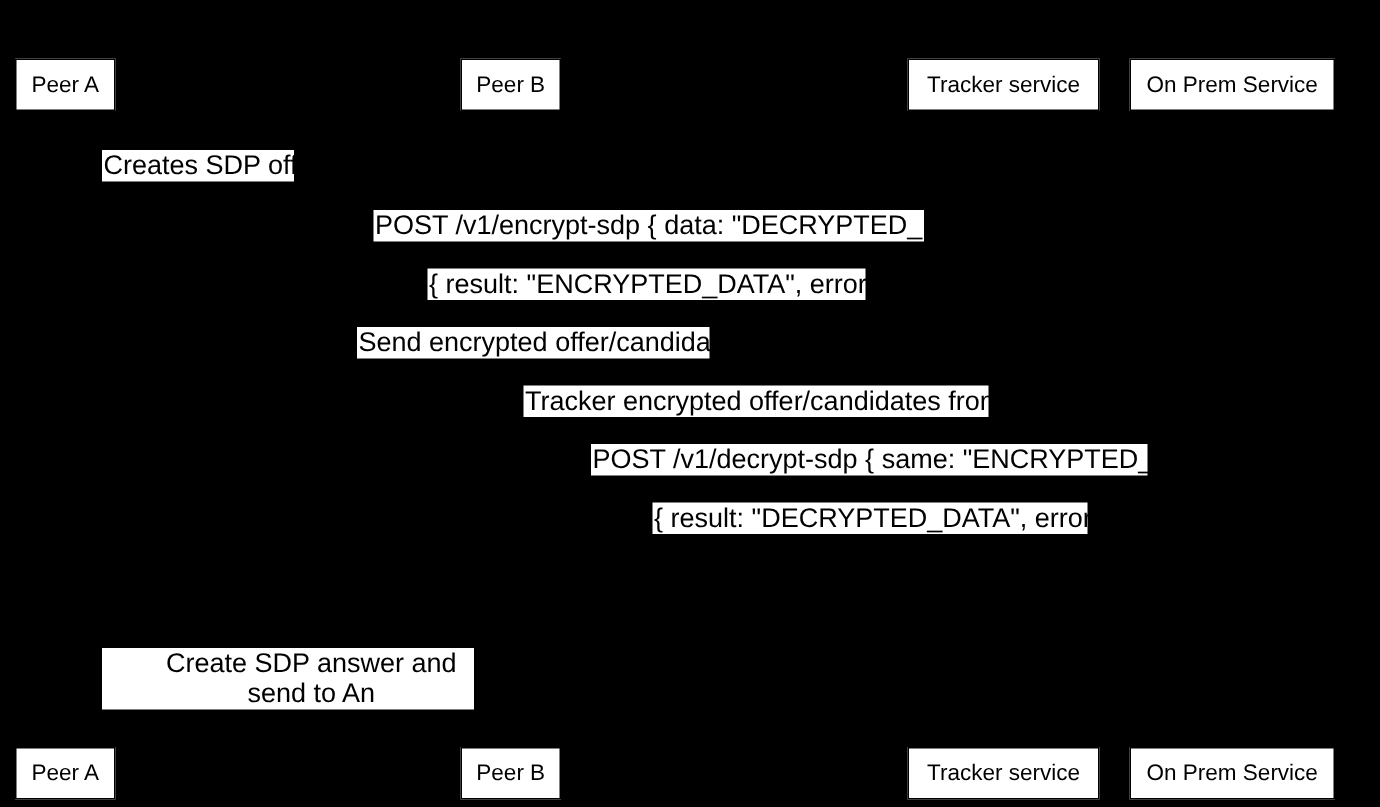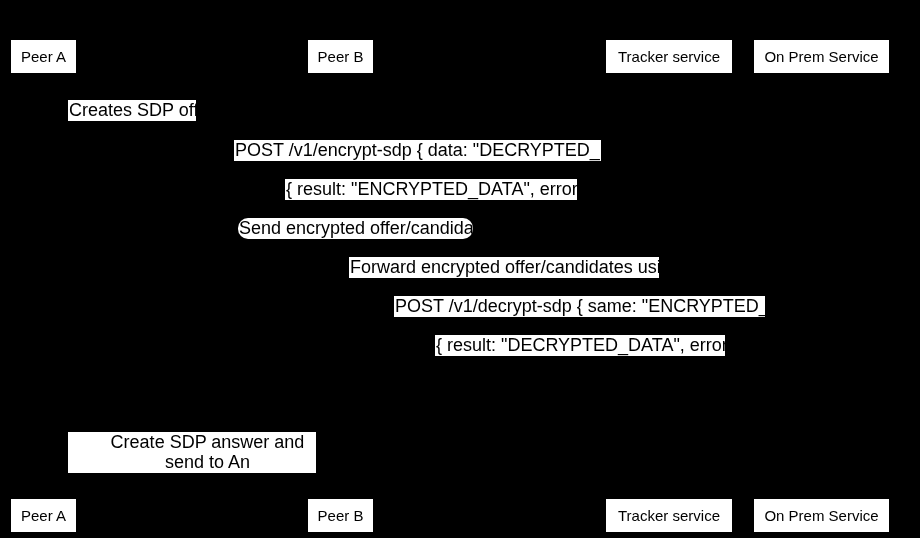--- a/index.html
+++ b/index.html
@@ -86,27 +86,27 @@
   </div>
   <div class="participant" style="left:605px; top:22px; width:128px; height:35px;">
     <span>Tracker service</span>
   </div>
   <div class="participant" style="left:753px; top:22px; width:137px; height:35px;">
     <span>On Prem Service</span>
   </div>
 
   <div class="msg-label" style="left:68px; top:83px; width:128px; height:21px;">Creates SDP offer</div>
 
-  <div class="msg-label" style="left:234px; top:123px; width:367px; height:21px;">POST /v1/encrypt-sdp { data: "DECRYPTED_DATA" }</div>
+  <div class="msg-label" style="left:249px; top:123px; width:367px; height:21px;">POST /v1/encrypt-sdp { data: "DECRYPTED_DATA" }</div>
 
   <div class="msg-label" style="left:285px; top:162px; width:292px; height:21px;">{ result: "ENCRYPTED_DATA", error: null }</div>
 
-  <div class="msg-label" style="left:238px; top:201px; width:235px; height:21px;border-radius:10px;">Send encrypted offer/candidates</div>
+  <div class="msg-label" style="left:238px; top:201px; width:235px; height:21px;">Send encrypted offer/candidates</div>
 
-  <div class="msg-label" style="left:349px; top:240px; width:310px; height:21px;">Forward encrypted offer/candidates using A</div>
+  <div class="msg-label" style="left:349px; top:240px; width:310px; height:21px;">Tracker encrypted offer/candidates from A</div>
 
   <div class="msg-label" style="left:394px; top:279px; width:371px; height:21px;">POST /v1/decrypt-sdp { same: "ENCRYPTED_DATA" }</div>
 
   <div class="msg-label" style="left:435px; top:318px; width:290px; height:21px;">{ result: "DECRYPTED_DATA", error: null }</div>
 
 
   <div class="msg-label two-line" style="left:68px; top:415px; width:248px; height:41px;">
     <span>Create SDP answer and send to An</span><br>
     <span>using the same mechanism</span>
   </div>

